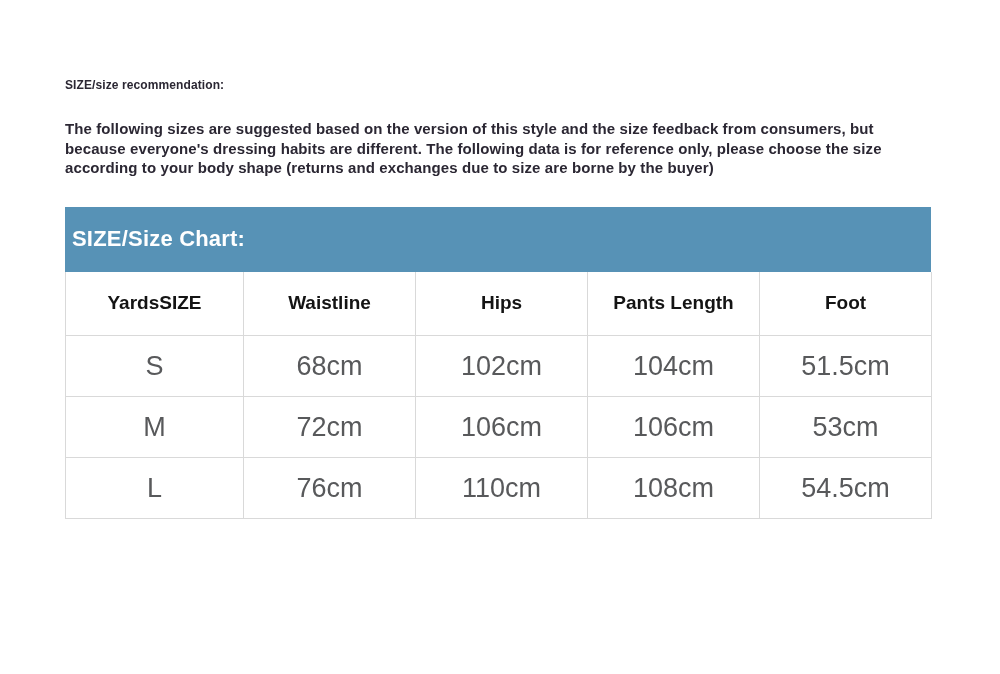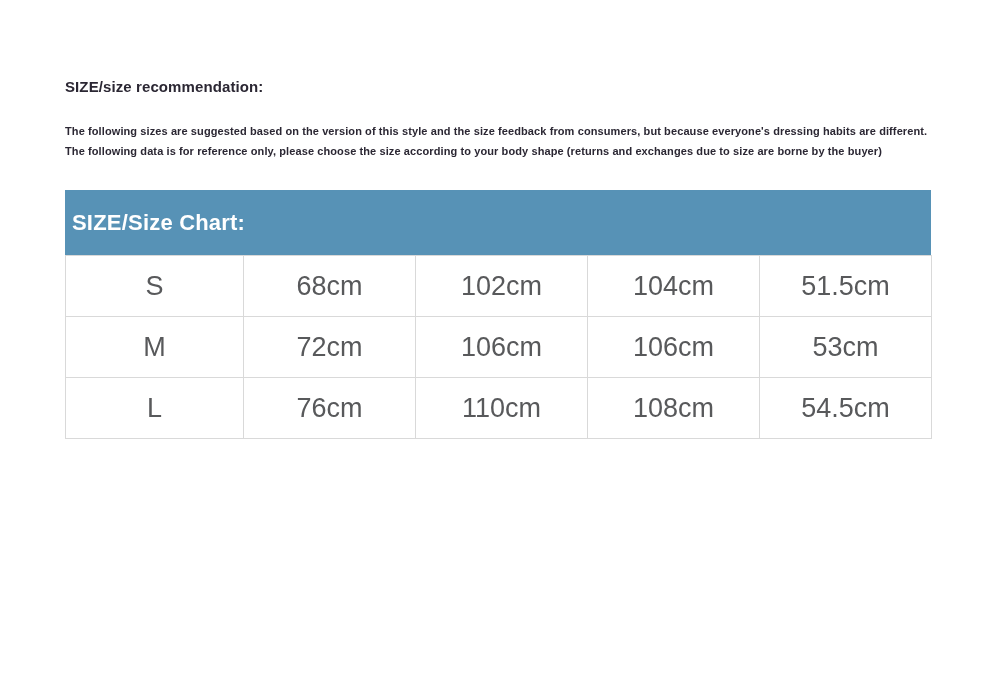--- a/index.html
+++ b/index.html
@@ -24,28 +24,28 @@
     top: 0; left: 0;
     width: 1000px; height: 674px;
   }
   .content {
     position: absolute;
     left: 65px;
     top: 78px;
     width: 872px;
   }
   .heading {
-    font-size: 15px;
+    font-size: 12px;
     font-weight: bold;
     color: var(--body-text);
     letter-spacing: 0.1px;
   }
   .paragraph {
     margin-top: 27px;
-    font-size: 11px;
+    font-size: 15px;
     font-weight: bold;
     line-height: 19.5px;
     color: var(--body-text);
     letter-spacing: 0.1px;
   }
   .chart-wrap {
     margin-top: 29px;
     width: 866px;
   }
   .chart-title-bar {
@@ -108,20 +108,27 @@
 
       <table class="size-table">
         <colgroup>
           <col class="c0">
             <col class="cn">
             <col class="cn">
             <col class="cn">
             <col class="cn">
         </colgroup>
         <tbody>
+          <tr class="header-row">
+            <th>YardsSIZE</th>
+            <th>Waistline</th>
+            <th>Hips</th>
+            <th>Pants Length</th>
+            <th>Foot</th>
+          </tr>
 
           <tr>
             <td>S</td>
             <td>68cm</td>
             <td>102cm</td>
             <td>104cm</td>
             <td>51.5cm</td>
           </tr>
 
           <tr>

